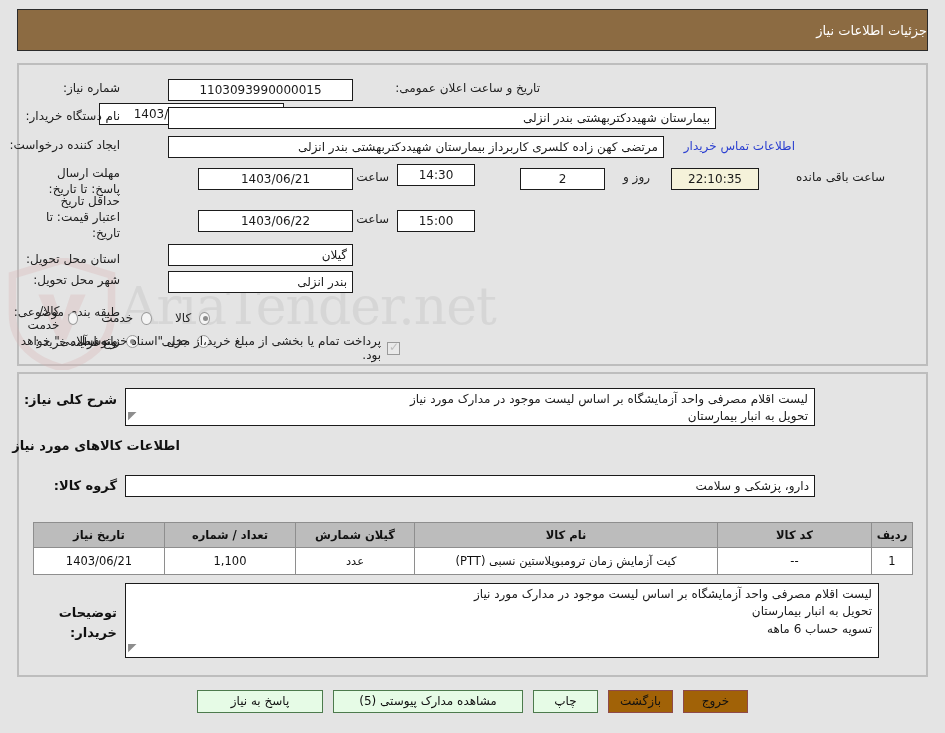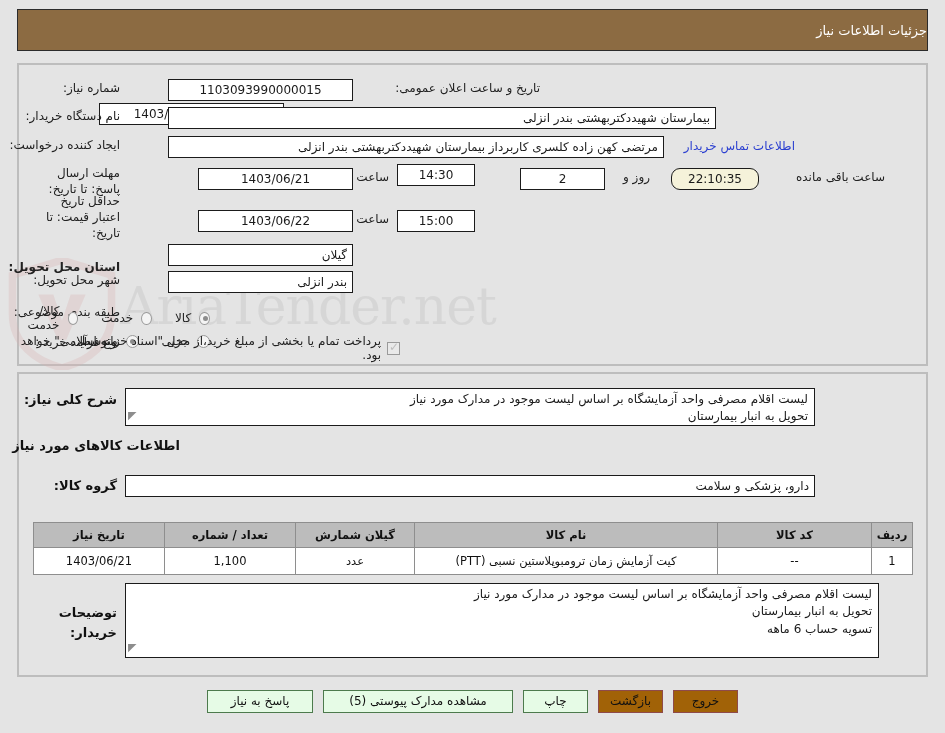--- a/index.html
+++ b/index.html
@@ -319,31 +319,31 @@
   <a class="link" style="position:absolute; right:150px; top:139px; z-index:3;">اطلاعات تماس خریدار</a>
 
   <div class="form-row" style="right:825px; top:165px; width:72px;">
     <span class="lbl">مهلت ارسال پاسخ: تا تاریخ:</span>
   </div>
   <div class="fld" style="position:absolute; right:592px; top:168px; width:155px; z-index:3;">1403/06/21</div>
   <span class="plain" style="position:absolute; right:556px; top:170px; z-index:3;">ساعت</span>
   <div class="fld" style="position:absolute; right:470px; top:164px; width:78px; z-index:3;">14:30</div>
   <div class="fld" style="position:absolute; right:340px; top:168px; width:85px; z-index:3;">2</div>
   <span class="plain" style="position:absolute; right:295px; top:170px; z-index:3;">روز و</span>
-  <div class="fld timer" style="position:absolute; right:186px; top:168px; width:88px; z-index:3;border-radius:9px;">22:10:35</div>
+  <div class="fld timer" style="position:absolute; right:186px; top:168px; width:88px; z-index:3;">22:10:35</div>
   <span class="plain" style="position:absolute; right:60px; top:170px; z-index:3;">ساعت باقی مانده</span>
 
   <div class="form-row" style="right:825px; top:193px; width:75px;">
     <span class="lbl">حداقل تاریخ اعتبار قیمت: تا تاریخ:</span>
   </div>
   <div class="fld" style="position:absolute; right:592px; top:210px; width:155px; z-index:3;">1403/06/22</div>
   <span class="plain" style="position:absolute; right:556px; top:212px; z-index:3;">ساعت</span>
   <div class="fld" style="position:absolute; right:470px; top:210px; width:78px; z-index:3;">15:00</div>
 
-  <div class="form-row" style="right:825px; top:259px;font-weight:bold;">
+  <div class="form-row" style="right:825px; top:251px;">
     <span class="lbl">استان محل تحویل:</span>
   </div>
   <div class="fld right" style="position:absolute; right:592px; top:244px; width:185px; z-index:3;">گیلان</div>
 
   <div class="form-row" style="right:825px; top:272px;">
     <span class="lbl">شهر محل تحویل:</span>
   </div>
   <div class="fld right" style="position:absolute; right:592px; top:271px; width:185px; z-index:3;">بندر انزلی</div>
 
   <div class="form-row" style="right:825px; top:304px;">
@@ -416,16 +416,16 @@
 تحویل به انبار بیمارستان
 تسویه حساب 6 ماهه</span>
     <span class="resize-grip">◥</span>
   </div>
 
   <div class="btnbar">
     <div class="btn red" style="width:65px;">خروج</div>
     <div class="btn red" style="width:65px;">بازگشت</div>
     <div class="btn green" style="width:65px;">چاپ</div>
     <div class="btn green" style="width:190px;">مشاهده مدارک پیوستی (5)</div>
-    <div class="btn green" style="width:106px;">پاسخ به نیاز</div>
+    <div class="btn green" style="width:126px;">پاسخ به نیاز</div>
   </div>
 
 </div>
 
 </body></html>

